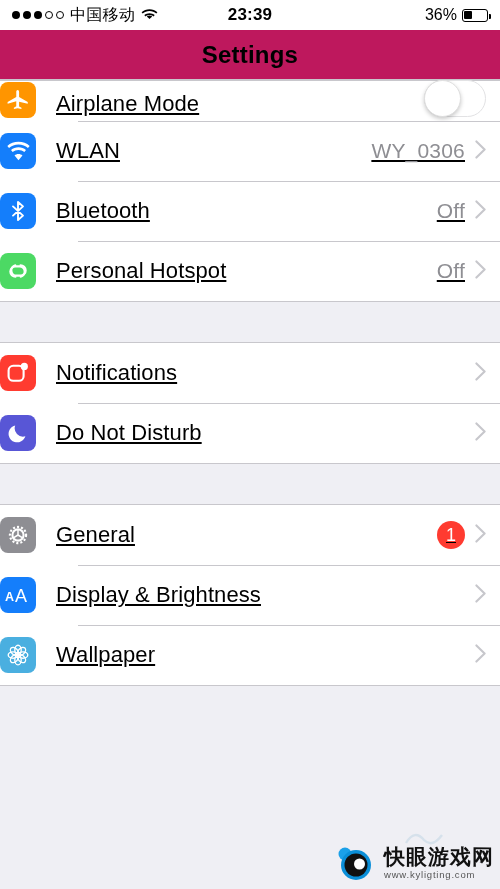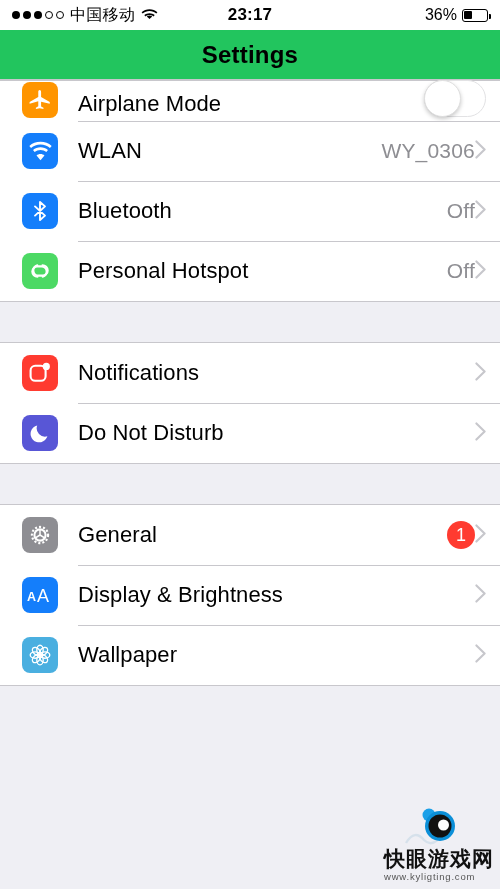--- a/index.html
+++ b/index.html
@@ -29,50 +29,50 @@
     font-size:17px; font-weight:700; letter-spacing:.2px; pointer-events:none;
   }
   .sb-right { margin-left:auto; display:flex; align-items:center; gap:5px; z-index:2;text-align:right; }
   .batt-pct { font-size:16px; font-weight:500; }
   .batt { position:relative; width:26px; height:13px; border:1.4px solid #000; border-radius:3px; padding:1.4px; }
   .batt-fill { height:100%; background:#000; border-radius:1px; }
   .batt-cap { position:absolute; right:-4px; top:4px; width:2.4px; height:5px; background:#000; border-radius:0 1px 1px 0; }
 
   
   .navbar {
-    height:50px; background:#22c55e;
+    height:50px; background:#be185d;
     display:flex; align-items:center; justify-content:center;
     border-bottom:1px solid #C8C7CC; position:relative; z-index:3;
   }
   .navtitle { font-size:24px; font-weight:700; color:#000; letter-spacing:.2px; }
 
   
   .scroll { position:absolute; top:80px; left:0; right:0; bottom:0; background:#EFEFF4; overflow:hidden; }
   .group { background:#fff; border-top:1px solid #C8C7CC; border-bottom:1px solid #C8C7CC; }
   .gap { height:40px; background:#EFEFF4; }
 
   .row {
     position:relative; display:flex; align-items:center;
-    height:60px; padding-left:22px; background:#fff;
+    height:60px; background:#fff;text-decoration:underline;
   }
   .row.clipped { height:40px; align-items:flex-end; padding-bottom:4px; }
   .row + .row::before {
     content:""; position:absolute; left:78px; right:0; top:0; height:1px; background:#C8C7CC;
   }
   .icon {
     width:36px; height:36px; border-radius:8px; flex:none;
     display:flex; align-items:center; justify-content:center;
     overflow:hidden;
   }
   .row.clipped .icon { margin-bottom:-1px; }
   .label {
     margin-left:20px; font-size:22px; color:#000; letter-spacing:.1px;
     white-space:nowrap;
   }
-  .right { margin-left:auto; display:flex; align-items:center; gap:0; padding-right:14px; }
+  .right { margin-left:auto; display:flex; align-items:center; gap:10px; padding-right:14px; }
   .value { font-size:21px; color:#8E8E93; letter-spacing:.2px; }
   .chev { width:11px; height:19px; flex:none; }
   .badge {
     min-width:28px; height:28px; border-radius:14px; background:#FF3B30;
     color:#fff; font-size:18px; font-weight:500;
     display:flex; align-items:center; justify-content:center; padding:0 7px;
   }
 
   
   .toggle {
@@ -81,21 +81,21 @@
   }
   .toggle .knob {
     position:absolute; top:-1px; left:-1px; width:37px; height:37px; border-radius:50%;
     background:#fff; border:1px solid #DFDFDF;
     box-shadow:0 2px 4px rgba(0,0,0,.22);
   }
 
   
   .watermark {
     position:absolute; right:6px; bottom:8px;
-    display:flex; align-items:center; gap:6px; z-index:9;flex-direction:column;
+    display:flex; align-items:center; gap:6px; z-index:9;
   }
   .wm-text { display:flex; flex-direction:column; line-height:1; }
   .wm-cn { font-size:21px; font-weight:700; color:#111; letter-spacing:1px; }
   .wm-url { font-size:9.5px; color:#555; letter-spacing:.8px; margin-top:3px; }
   .wm-arc { position:absolute; right:56px; bottom:44px; opacity:.35; }
 </style>
 </head>
 <body>
 
 <div class="phone">
@@ -109,21 +109,21 @@
         <span class="dot hollow"></span>
         <span class="dot hollow"></span>
       </div>
       <span class="carrier-name">中国移动</span>
       <svg class="wifi-ico" viewBox="0 0 17 13">
         <path d="M8.5 2.1c2.6 0 5 .95 6.8 2.5l1.1-1.35C14.3 1.4 11.5.3 8.5.3S2.7 1.4.6 3.25L1.7 4.6C3.5 3.05 5.9 2.1 8.5 2.1z" fill="#000"></path>
         <path d="M8.5 6.0c1.55 0 3 .56 4.1 1.5l1.1-1.4C12.25 4.9 10.45 4.2 8.5 4.2S4.75 4.9 3.3 6.1l1.1 1.4C5.5 6.56 6.95 6 8.5 6z" fill="#000"></path>
         <path d="M8.5 9.9 11.2 7.4c-.75-.62-1.7-.98-2.7-.98s-1.95.36-2.7.98L8.5 9.9z" fill="#000"></path>
       </svg>
     </div>
-    <div class="sb-center">23:17</div>
+    <div class="sb-center">23:39</div>
     <div class="sb-right">
       <span class="batt-pct">36%</span>
       <div class="batt">
         <div class="batt-fill" id="battFill" style="width: 36%;"></div>
         <div class="batt-cap"></div>
       </div>
     </div>
   </div>
 
   <div class="navbar">

